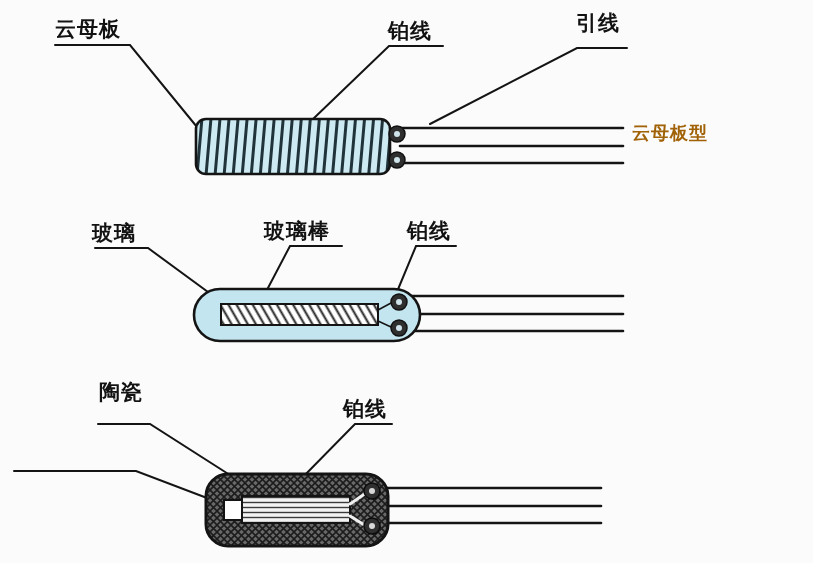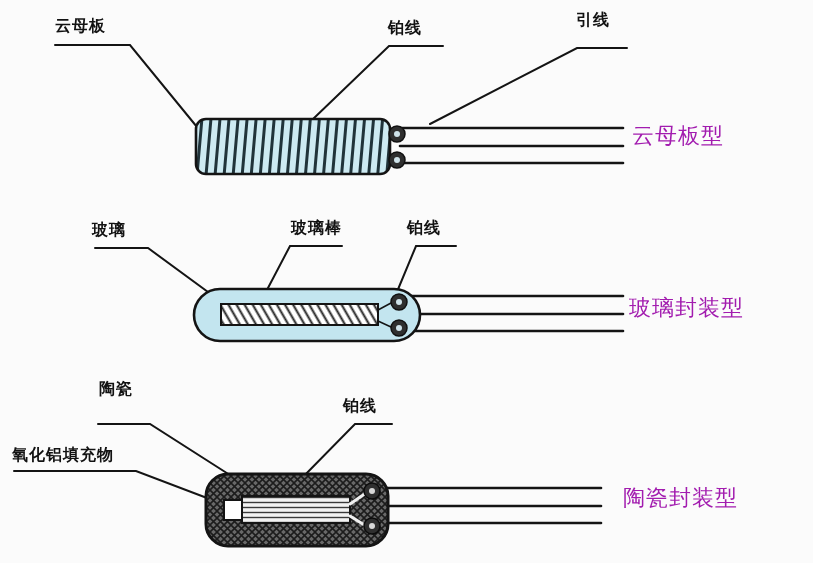--- a/index.html
+++ b/index.html
@@ -8,30 +8,30 @@
     width:813px;height:563px;
     background:#fbfbfb;
     font-family:"Liberation Sans","DejaVu Sans",sans-serif;
     overflow:hidden;
   }
   svg.diagram{position:absolute;left:0;top:0;}
   .lbl{
     position:absolute;
     color:#121212;
     font-weight:700;
-    font-size:16px;
+    font-size:21px;
     line-height:1.1;
     white-space:nowrap;
     letter-spacing:1px;
   }
   .type-lbl{
     position:absolute;
-    color:#a21caf;
-    font-weight:400;
-    font-size:22px;
+    color:#a16207;
+    font-weight:700;
+    font-size:18px;
     line-height:1.1;
     white-space:nowrap;
     letter-spacing:1px;
   }
 </style>
 </head>
 <body>
 
 <div class="stage">
 
@@ -136,22 +136,19 @@
       </g>
     </g>
   </svg>
 
   <div class="lbl" style="left:55px;top:17px">云母板</div>
   <div class="lbl" style="left:388px;top:19px">铂线</div>
   <div class="lbl" style="left:576px;top:11px">引线</div>
   <div class="type-lbl" style="left:632px;top:124px">云母板型</div>
 
   <div class="lbl" style="left:92px;top:221px">玻璃</div>
-  <div class="lbl" style="left:291px;top:219px">玻璃棒</div>
+  <div class="lbl" style="left:264px;top:219px">玻璃棒</div>
   <div class="lbl" style="left:407px;top:219px">铂线</div>
-  <div class="type-lbl" style="left:629px;top:296px">玻璃封装型</div>
 
   <div class="lbl" style="left:99px;top:380px">陶瓷</div>
   <div class="lbl" style="left:343px;top:397px">铂线</div>
-  <div class="lbl" style="left:12px;top:446px">氧化铝填充物</div>
-  <div class="type-lbl" style="left:623px;top:486px">陶瓷封装型</div>
 
 </div>
 
 </body></html>

